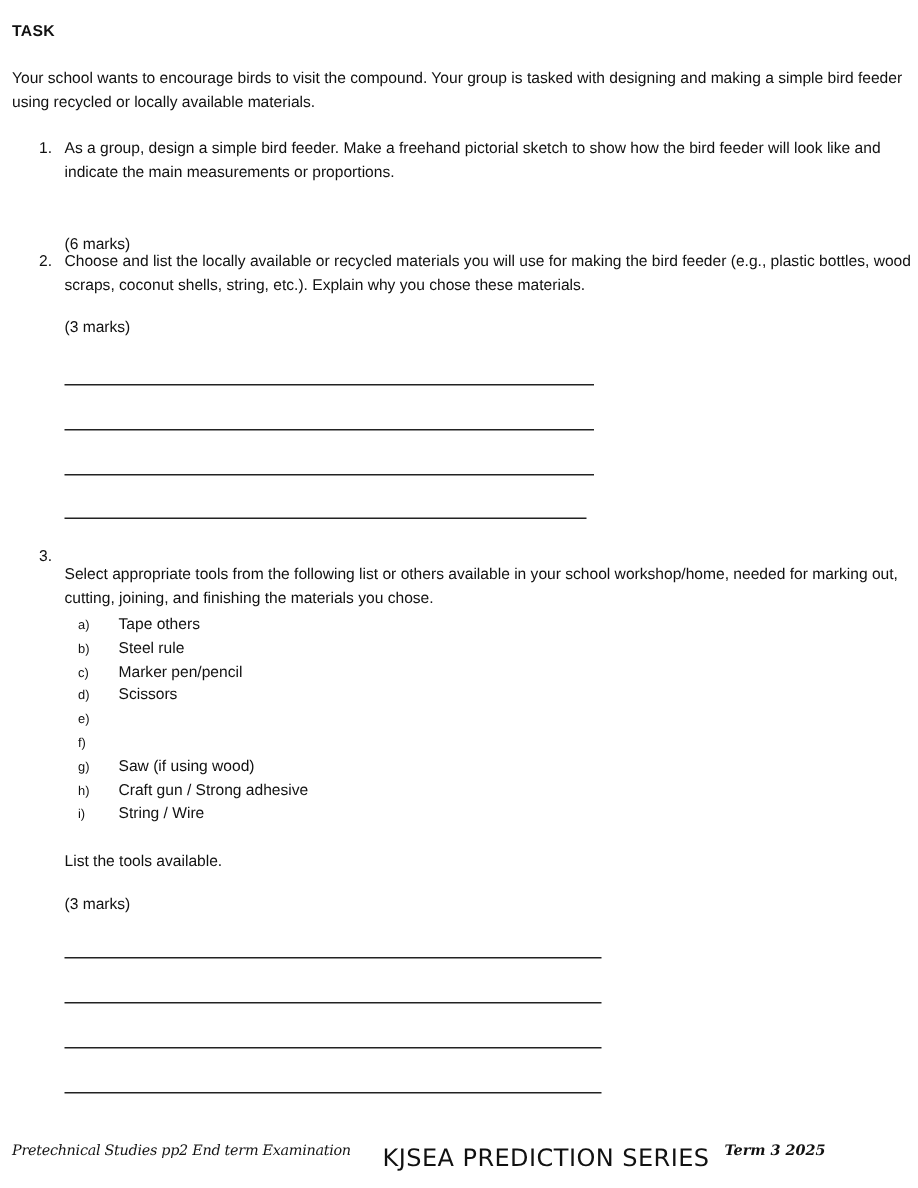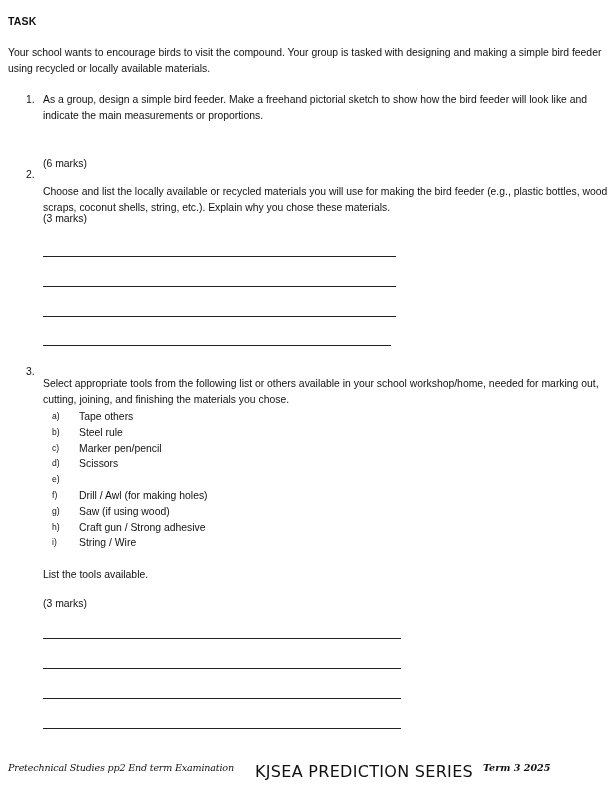--- a/index.html
+++ b/index.html
@@ -25,21 +25,21 @@
 
 <div class="abs task">TASK</div>
 
 <div class="abs p intro">Your school wants to encourage birds to visit the compound. Your group is tasked with designing and making a simple bird feeder using recycled or locally available materials.</div>
 
 <div class="abs p" style="left:26px; top:92px;">1.</div>
 <div class="abs p qtext" style="left:43px; top:92px;">As a group, design a simple bird feeder. Make a freehand pictorial sketch to show how the bird feeder will look like and indicate the main measurements or proportions.</div>
 <div class="abs marks" style="left:43px; top:138px;margin-top:20px;">(6 marks)</div>
 
 <div class="abs p" style="left:26px; top:167px;">2.</div>
-<div class="abs p qtext" style="left:43px; top:184px;">Choose and list the locally available or recycled materials you will use for making the bird feeder (e.g., plastic bottles, wood scraps, coconut shells, string, etc.). Explain why you chose these materials.</div>
+<div class="abs p qtext" style="left:43px; top:167px;">Choose and list the locally available or recycled materials you will use for making the bird feeder (e.g., plastic bottles, wood scraps, coconut shells, string, etc.). Explain why you chose these materials.</div>
 <div class="abs marks" style="left:43px; top:213px;">(3 marks)</div>
 
 <div class="line" style="left:43px; width:353px; top:256px;"></div>
 <div class="line" style="left:43px; width:353px; top:286px;"></div>
 <div class="line" style="left:43px; width:353px; top:316px;"></div>
 <div class="line" style="left:43px; width:348px; top:345px;"></div>
 
 <div class="abs p" style="left:26px; top:364px;">3.</div>
 <div class="abs p qtext" style="left:43px; top:376px;">Select appropriate tools from the following list or others available in your school workshop/home, needed for marking out, cutting, joining, and finishing the materials you chose.</div>
 
@@ -58,21 +58,20 @@
     </div>
   <div class="item">
       <span class="lbl">d)</span>
       <span>Scissors</span>
     </div>
   <div class="item">
       <span class="lbl">e)</span>
     </div>
   <div class="item">
       <span class="lbl">f)</span>
-      <span>Drill / Awl (for making holes)</span>
     </div>
   <div class="item">
       <span class="lbl">g)</span>
       <span>Saw (if using wood)</span>
     </div>
   <div class="item">
       <span class="lbl">h)</span>
       <span>Craft gun / Strong adhesive</span>
     </div>
   <div class="item">

